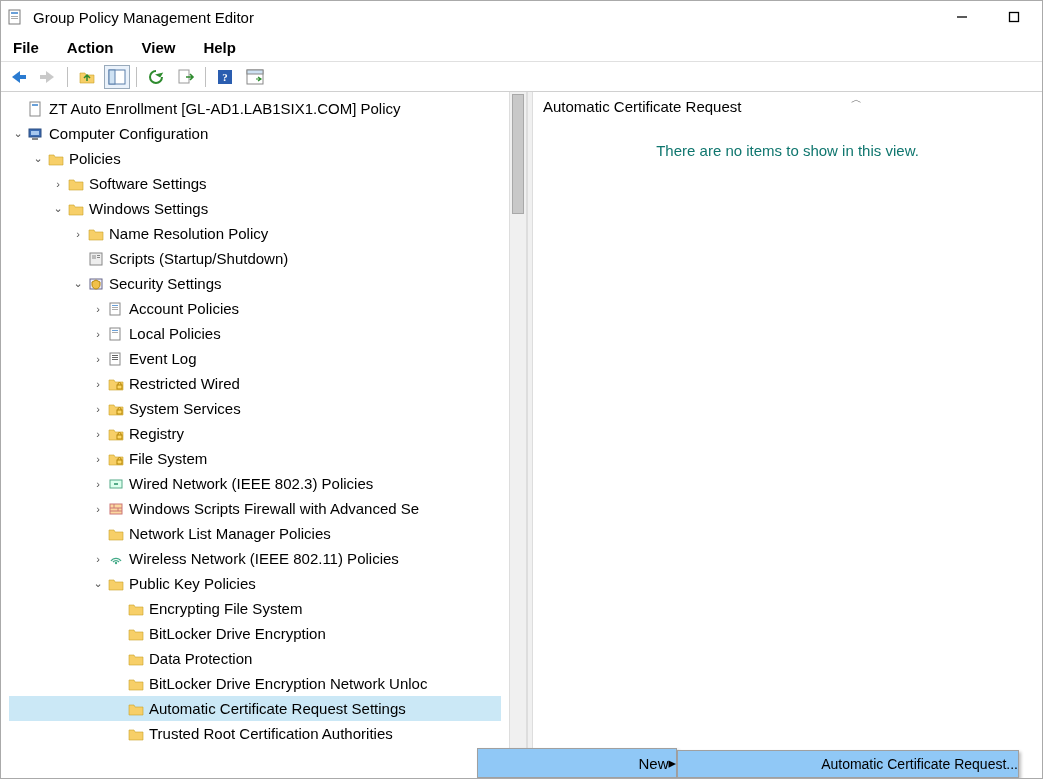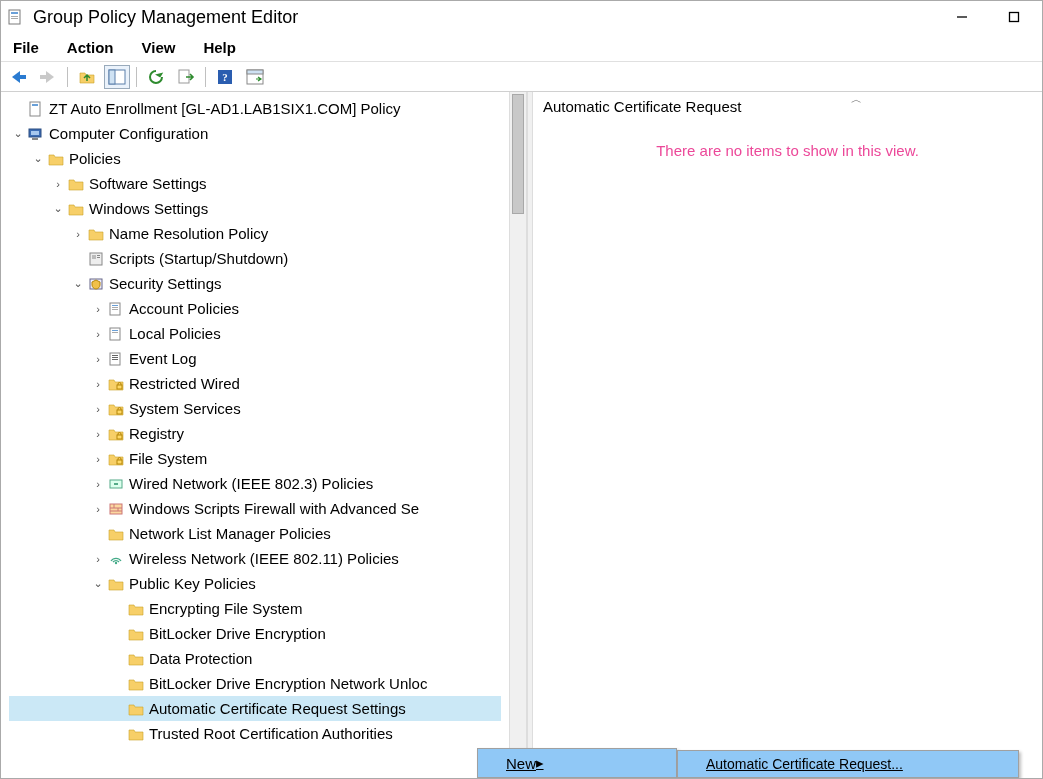--- a/index.html
+++ b/index.html
@@ -1,21 +1,21 @@
 <!DOCTYPE html>
 <html><head>
 <meta charset="utf-8">
 <style>
   * { box-sizing: border-box; }
   html, body { margin: 0; padding: 0; font-family: "Segoe UI", Tahoma, sans-serif; font-size: 14px; color: #000; background: #fff; }
   .window { width: 1043px; height: 779px; display: flex; flex-direction: column; border: 1px solid #aaa; }
   
   .titlebar { height: 32px; display: flex; align-items: center; padding: 0 6px; }
   .titlebar .app-icon { width: 18px; height: 18px; margin-right: 8px; display:inline-flex; align-items:center; justify-content:center;}
-  .titlebar .title { flex: 1; font-size: 18px; }
+  .titlebar .title { flex: 1; font-size: 15px; }
   .winctl { display: flex; gap: 24px; padding-right: 8px; }
   .winctl-btn { width: 28px; height: 22px; display:flex; align-items:center; justify-content:center; }
   .winctl-btn svg line, .winctl-btn svg rect { stroke:#000; stroke-width:1.3; fill:none; }
   
   .menubar { height: 28px; display: flex; align-items: center; padding: 0 8px; gap: 20px; font-size: 15px; font-weight: bold; }
   .menubar .menu-item { padding: 2px 4px; }
   .sep-line { height: 1px; background: #e0e0e0; }
   
   .toolbar { height: 30px; display: flex; align-items: center; padding: 0 4px; gap: 4px; background:#fff; border-bottom:1px solid #d0d0d0; }
   .tb-btn { width: 26px; height: 24px; display:flex; align-items:center; justify-content:center; border:1px solid transparent; }
@@ -23,33 +23,33 @@
   
   .body { flex: 1; display: flex; overflow: hidden; }
   .tree-pane { width: 508px; overflow: hidden; position:relative; }
   .tree-scroll { height: 100%; overflow-y: auto; padding: 4px 8px; }
   .vbar { width: 18px; background: #f0f0f0; border-left:1px solid #ddd; border-right:1px solid #ddd; position:relative;}
   .vbar .thumb { position:absolute; left:2px; right:2px; top:2px; height:120px; background:#c8c8c8; border:1px solid #a8a8a8;}
   .splitter { width: 6px; background: #f0f0f0; border-left:1px solid #ddd; border-right:1px solid #ddd;}
   .content-pane { flex: 1; display:flex; flex-direction:column; }
   .content-header { height: 30px; padding: 6px 10px; font-size: 15px; position:relative; }
   .content-header .chev { position:absolute; right:180px; top:0; font-size:11px; color:#666;}
-  .content-body { flex:1; display:flex; align-items:flex-start; justify-content:center; padding-top:20px; color:#ec4899; font-size:15px;}
+  .content-body { flex:1; display:flex; align-items:flex-start; justify-content:center; padding-top:20px; color:#0f766e; font-size:15px;}
   
   .tree { font-size: 15px; }
   .node { display:flex; align-items:center; height: 25px; white-space: nowrap; }
   .node.selected { background:#cbe8f6; }
   .toggle { width:14px; text-align:center; color:#555; font-size:11px; user-select:none; display:inline-block;}
   .icon { width:18px; height:18px; margin: 0 4px 0 2px; display:inline-flex; align-items:center; justify-content:center; flex-shrink:0;}
   .spacer { display:inline-block; }
   
   .folder-svg { fill:#f7cf68; stroke:#c9a227; stroke-width:0.6;}
   
   .ctx-menu { position:absolute; background:#f2f2f2; border:1px solid #a0a0a0; box-shadow:2px 2px 3px rgba(0,0,0,0.25); font-size:15px; }
-  .ctx-item { padding: 5px 0 5px 28px; display:flex; align-items:center; min-width:180px; justify-content:flex-start;text-decoration:underline;}
+  .ctx-item { padding: 5px 0 5px 28px; display:flex; align-items:center; min-width:180px; justify-content:flex-end;}
   .ctx-item.hover { background:#90c8f6; }
   .submenu { position:absolute; background:#f2f2f2; border:1px solid #a0a0a0; box-shadow:2px 2px 3px rgba(0,0,0,0.25);}
   .submenu .ctx-item { min-width: 340px; }
   
   .tree-scroll::-webkit-scrollbar { width:0px; }
 </style>
 </head>
 <body>
 
 <div class="window">

